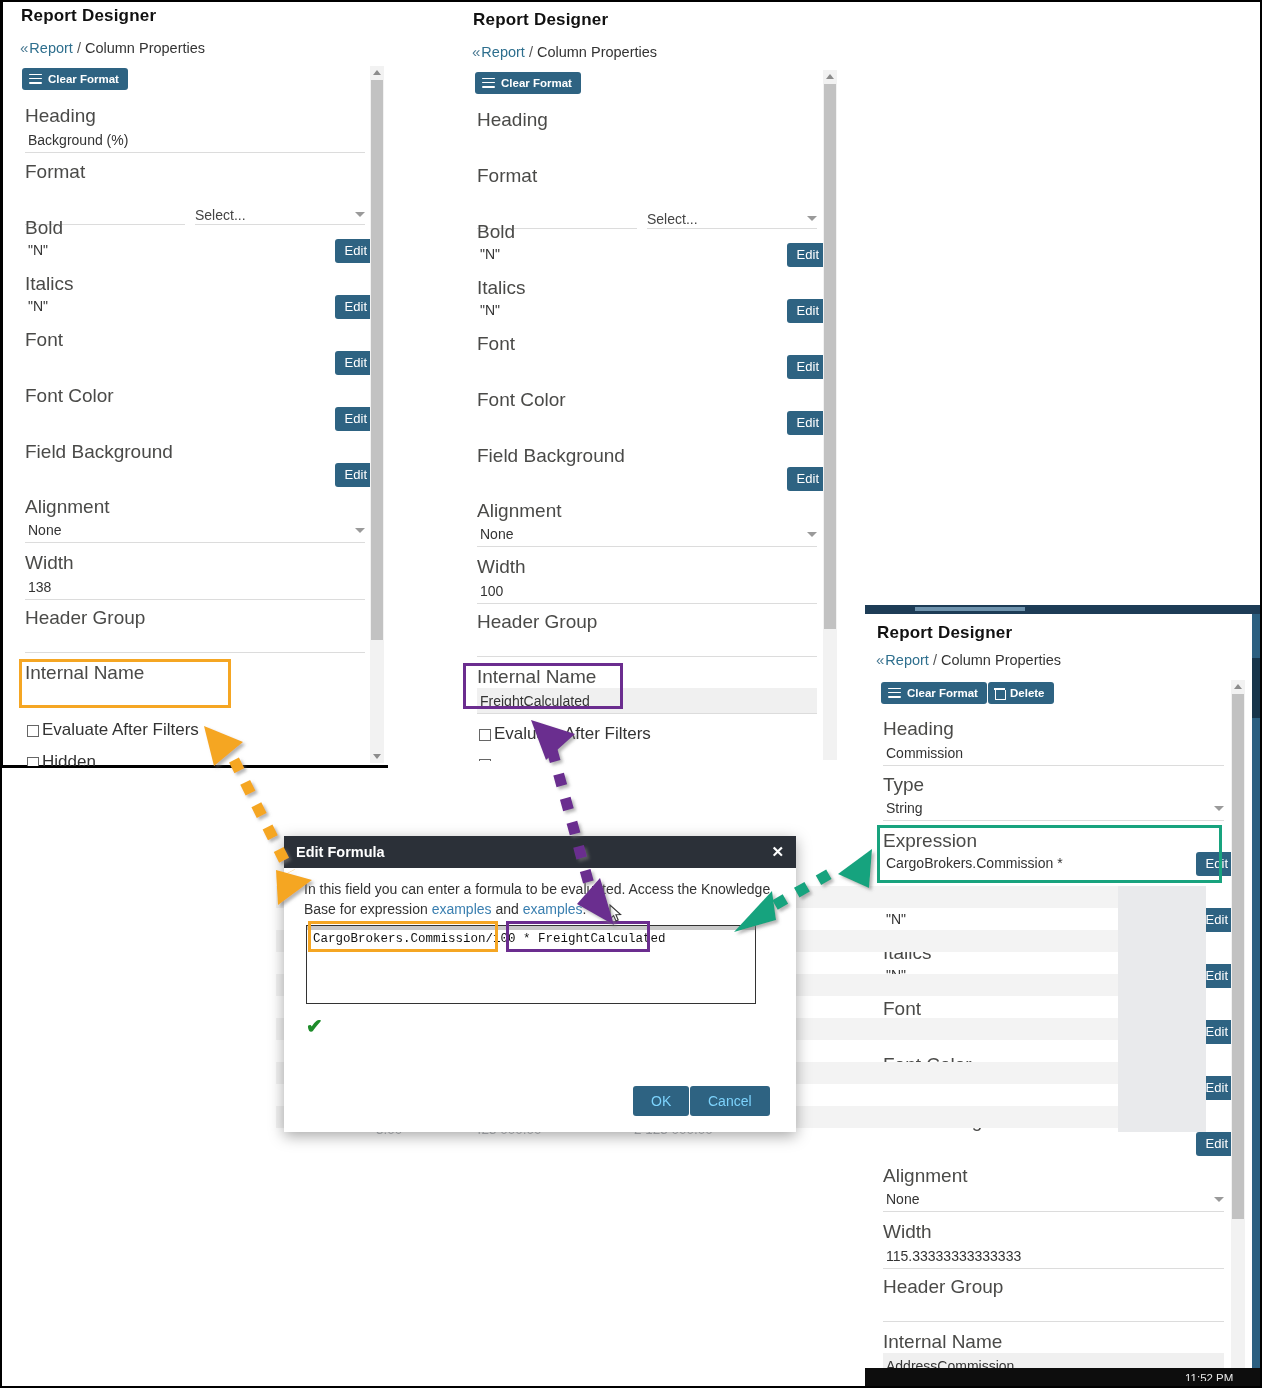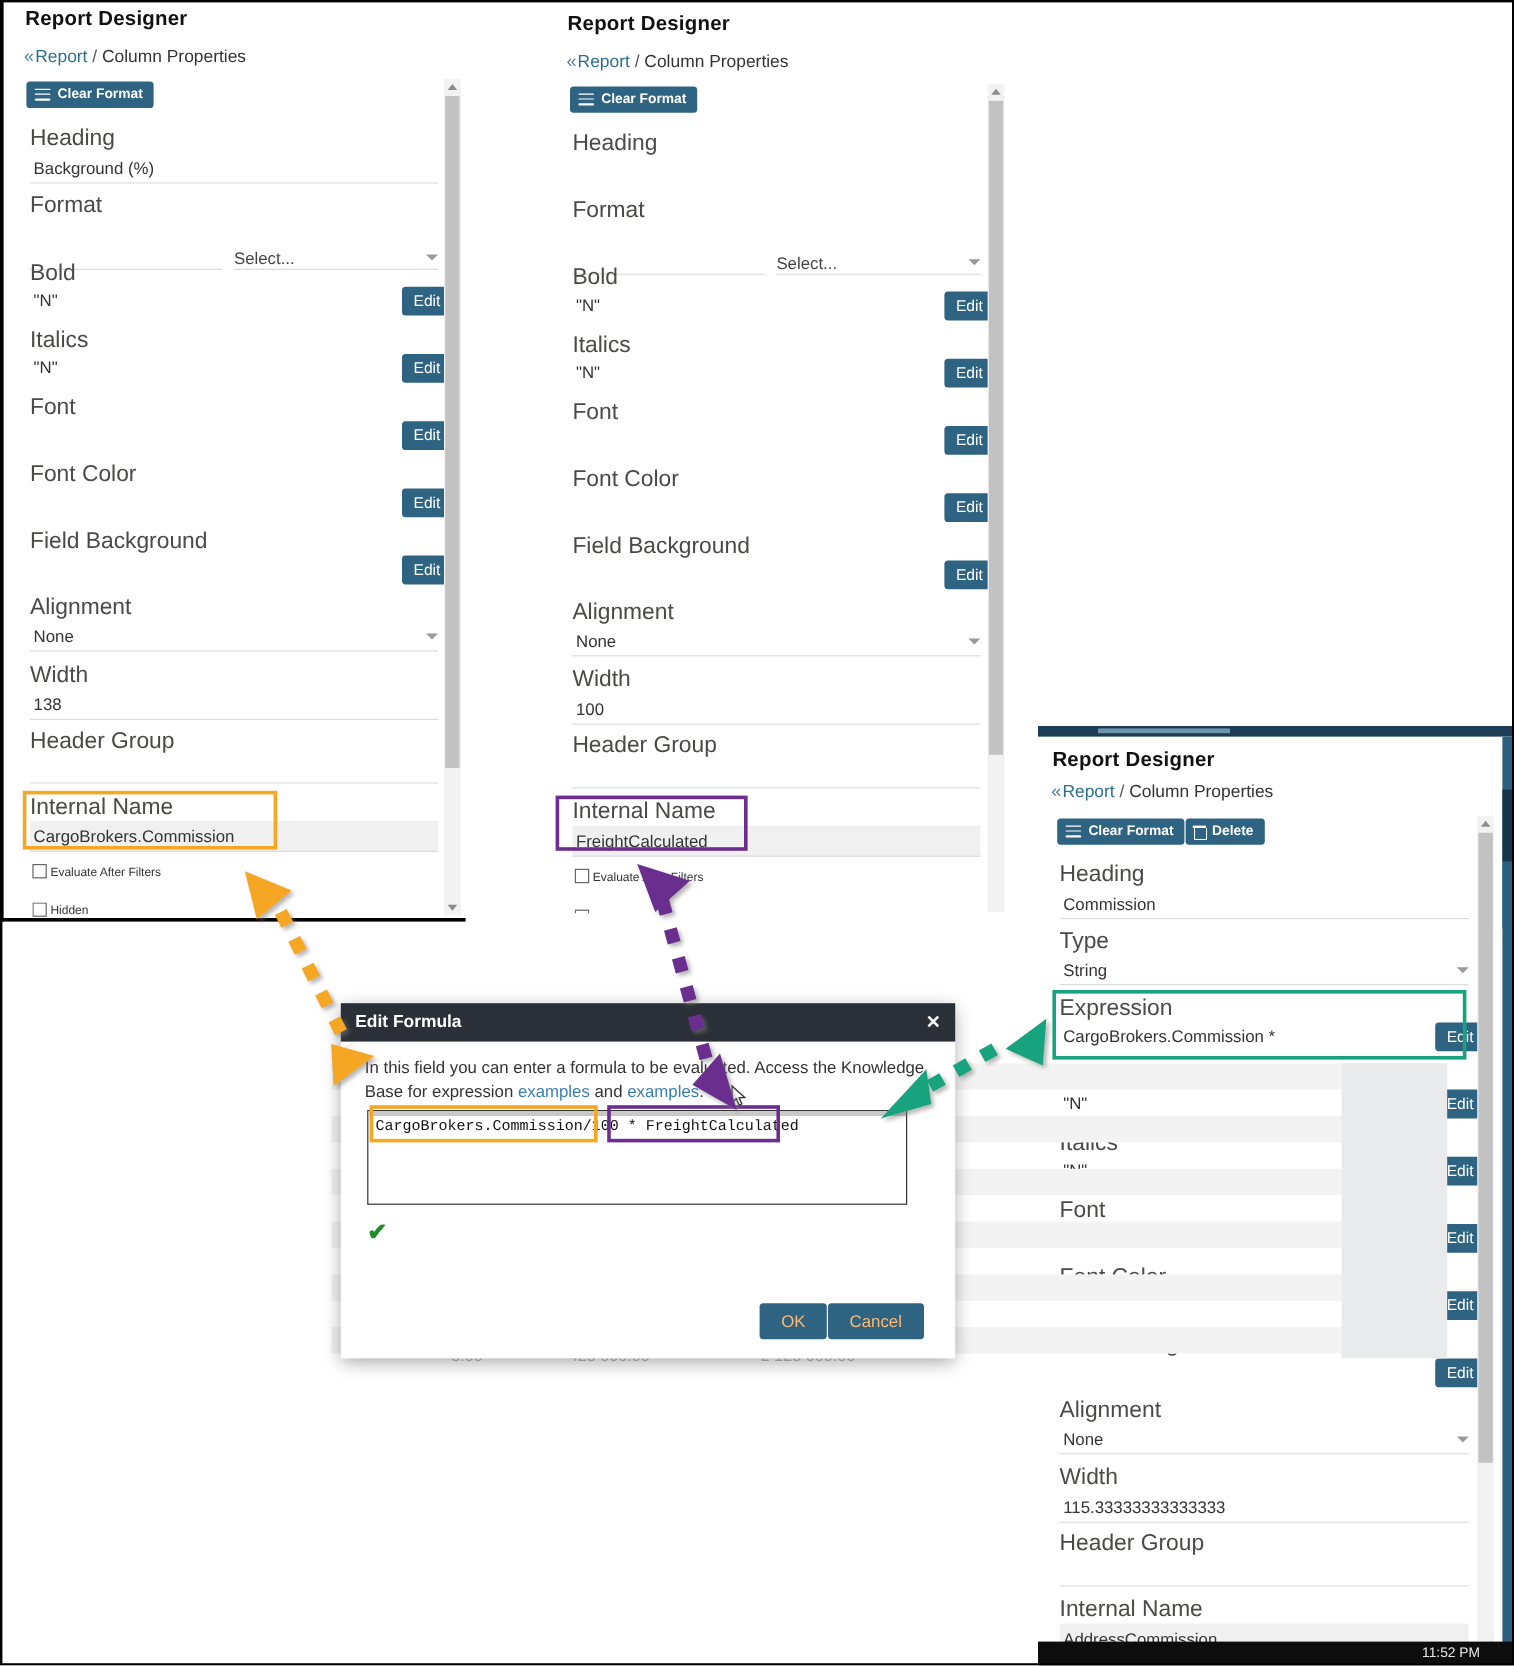--- a/index.html
+++ b/index.html
@@ -45,21 +45,21 @@
   .f-line-gray { background:#f0f0f0; }
 
   .sel-caret { width:0;height:0;border-left:5px solid transparent;border-right:5px solid transparent;border-top:5px solid #9a9a9a;}
 
   .btn-edit {
     background:#2e6382; color:#fff; border:none; border-radius:3px;
     font-size:13px; padding:4px 10px 5px; font-family:"Liberation Sans", sans-serif;
   }
 
   .cbx { width:12px;height:12px;border:1px solid #666;background:#fff;display:inline-block;vertical-align:-2px;}
-  .cbx-row { font-size:10px; color:#333; }
+  .cbx-row { font-size:17px; color:#333; }
 
   
   .sbar { position:absolute; width:14px; background:#f2f2f2; }
   .sbar .thumb { position:absolute; left:1px; width:12px; background:#c2c2c2; }
   .sbar .arw { position:absolute; left:3px; width:0;height:0;border-left:4px solid transparent;border-right:4px solid transparent;}
   .sbar .up { border-bottom:5px solid #8c8c8c; top:4px;}
   .sbar .dn { border-top:5px solid #8c8c8c; bottom:4px;}
 
   
   .hl { position:absolute; pointer-events:none; }
@@ -76,21 +76,21 @@
   .dlg-x { font-size:15px; font-weight:bold; color:#fff; cursor:pointer; }
   .dlg-help { font-size:14px; color:#333; line-height:1.42; padding:12px 20px 0 20px;}
   .dlg-help a { color:#3a7fb0; text-decoration:none;}
   .formula-box {
     position:absolute; border:1px solid #333; background:#fff;
     font-family:"Liberation Mono", monospace; font-size:12.5px; color:#111;
     padding:5px 6px 0 6px; line-height:1.3;
   }
   .formula-box .topgrip{position:absolute;left:0;right:0;top:0;height:4px;background:#c9c9c9;}
   .check-ok { color:#1e8c2a; font-size:20px; font-weight:bold; }
-  .btn-dlg { background:#2e6382; color:#fdba74;border:none;border-radius:3px;font-size:14px;padding:7px 18px; font-family:"Liberation Sans", sans-serif;}
+  .btn-dlg { background:#2e6382; color:#7dd3fc;border:none;border-radius:3px;font-size:14px;padding:7px 18px; font-family:"Liberation Sans", sans-serif;}
   .bg-row { position:absolute; left:0; width:100%; height:22px; background:#f3f3f3; }
   .bg-num { position:absolute; font-size:13.5px; color:#b9bcc0; }
 
   
   .chrome-right { position:absolute; background:#2b5f80; }
   .chrome-dark  { position:absolute; background:#17354a; }
   .topbar-dark { position:absolute; background:#1d3c56; }
   .topbar-lite { position:absolute; background:#6f93ad; }
 
   .outer-frame{position:absolute; border:2px solid #000;}
@@ -176,21 +176,20 @@
     <div class="f-value f-line" style="padding-top:5px;padding-bottom:4px;">138</div>
   </div>
 
   <div class="field" style="left:22px;top:607px;width:340px;">
     <div class="f-label">Header Group</div>
     <div class="f-value f-line" style="padding-top:5px;padding-bottom:18px;"></div>
   </div>
 
   <div class="field" style="left:22px;top:662px;width:340px;">
     <div class="f-label">Internal Name</div>
-    <div class="f-value f-line f-line-gray" style="padding-top:5px;padding-bottom:4px;">CargoBrokers.Commission</div>
   </div>
 
   <div class="cbx-row" style="position:absolute;left:24px;top:720px;">
     <span class="cbx"></span><span style="margin-left:3px;">Evaluate After Filters</span>
   </div>
   <div class="cbx-row" style="position:absolute;left:24px;top:752px;overflow:hidden;height:14px;">
     <span class="cbx"></span><span style="margin-left:3px;">Hidden</span>
   </div>
 
   <div class="sbar" style="right:4px;top:66px;height:697px;">

